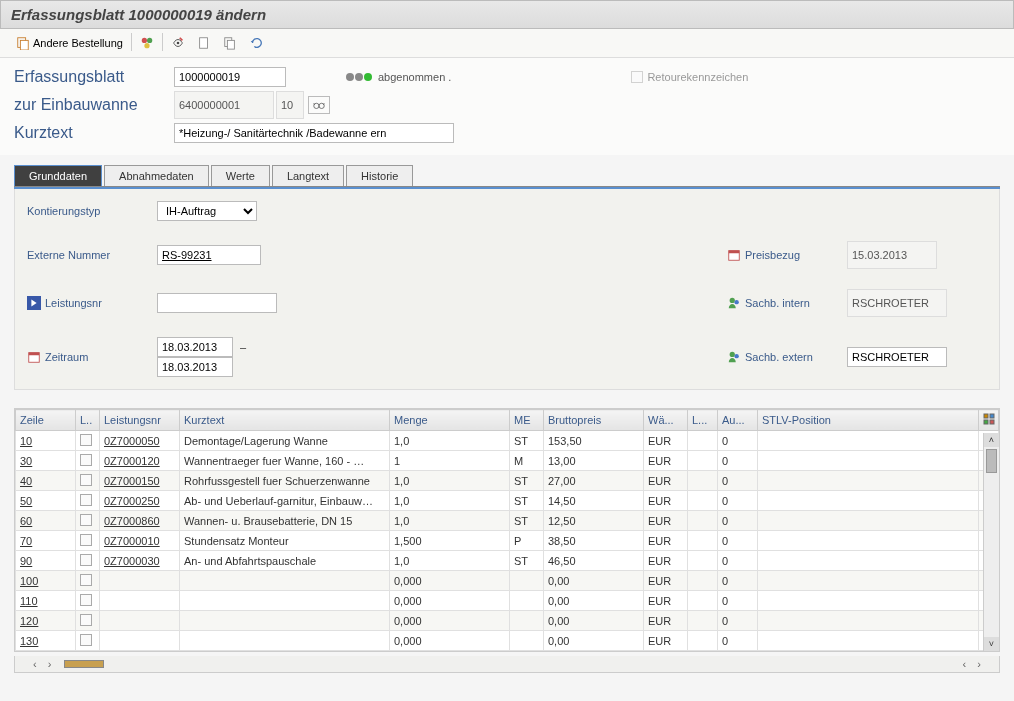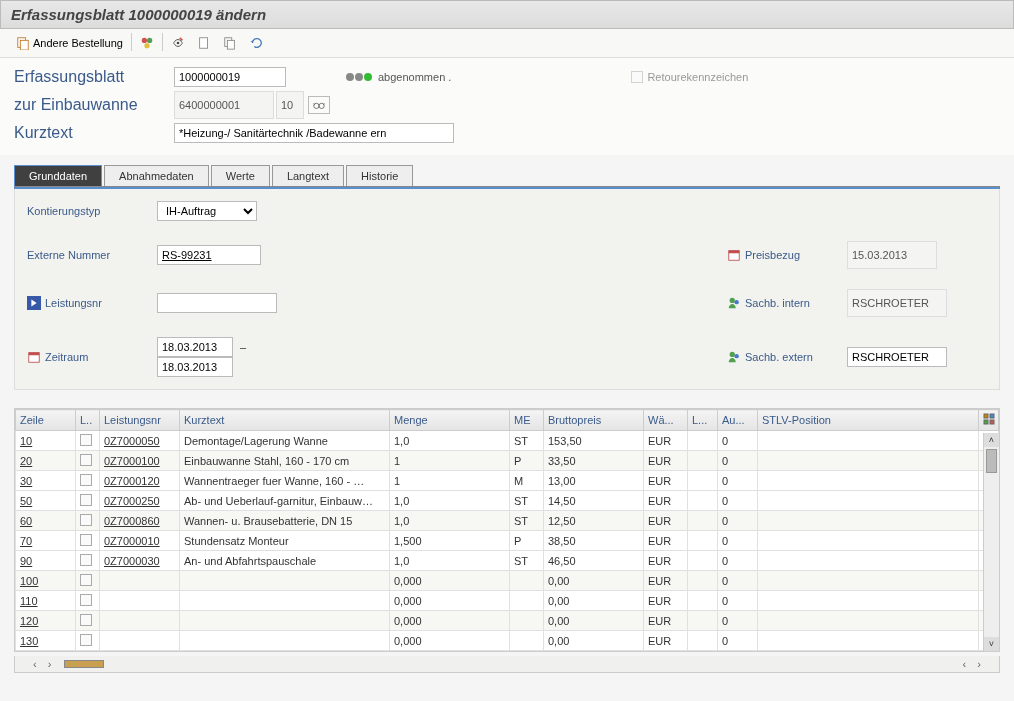--- a/index.html
+++ b/index.html
@@ -245,46 +245,46 @@
           <td class="">1,0</td>
           <td class="">ST</td>
           <td class="">153,50</td>
           <td class="">EUR</td>
           <td class=""></td>
           <td class="">0</td>
           <td class=""></td>
           <td class=""></td>
         </tr>
         <tr>
-          <td class="alt"><span class="zeile-link">20</span></td>
-          <td class="alt"><span class="chk"></span></td>
-          <td class="alt"><span class="zeile-link">0Z7000100</span></td>
-          <td class="alt">Einbauwanne Stahl, 160 - 170 cm</td>
-          <td class="alt">1</td>
-          <td class="alt">P</td>
-          <td class="alt">33,50</td>
-          <td class="alt">EUR</td>
-          <td class="alt"></td>
-          <td class="alt">0</td>
-          <td class="alt"></td>
-          <td class="alt"></td>
-        </tr>
-        <tr>
           <td class=""><span class="zeile-link">30</span></td>
           <td class=""><span class="chk"></span></td>
           <td class=""><span class="zeile-link">0Z7000120</span></td>
           <td class="">Wannentraeger  fuer Wanne, 160 - …</td>
           <td class="">1</td>
           <td class="">M</td>
           <td class="">13,00</td>
           <td class="">EUR</td>
           <td class=""></td>
           <td class="">0</td>
           <td class=""></td>
           <td class=""></td>
+        </tr>
+        <tr>
+          <td class="alt"><span class="zeile-link">40</span></td>
+          <td class="alt"><span class="chk"></span></td>
+          <td class="alt"><span class="zeile-link">0Z7000150</span></td>
+          <td class="alt">Rohrfussgestell fuer Schuerzenwanne</td>
+          <td class="alt">1,0</td>
+          <td class="alt">ST</td>
+          <td class="alt">27,00</td>
+          <td class="alt">EUR</td>
+          <td class="alt"></td>
+          <td class="alt">0</td>
+          <td class="alt"></td>
+          <td class="alt"></td>
         </tr>
         <tr>
           <td class=""><span class="zeile-link">50</span></td>
           <td class=""><span class="chk"></span></td>
           <td class=""><span class="zeile-link">0Z7000250</span></td>
           <td class="">Ab- und Ueberlauf-garnitur, Einbauw…</td>
           <td class="">1,0</td>
           <td class="">ST</td>
           <td class="">14,50</td>
           <td class="">EUR</td>

